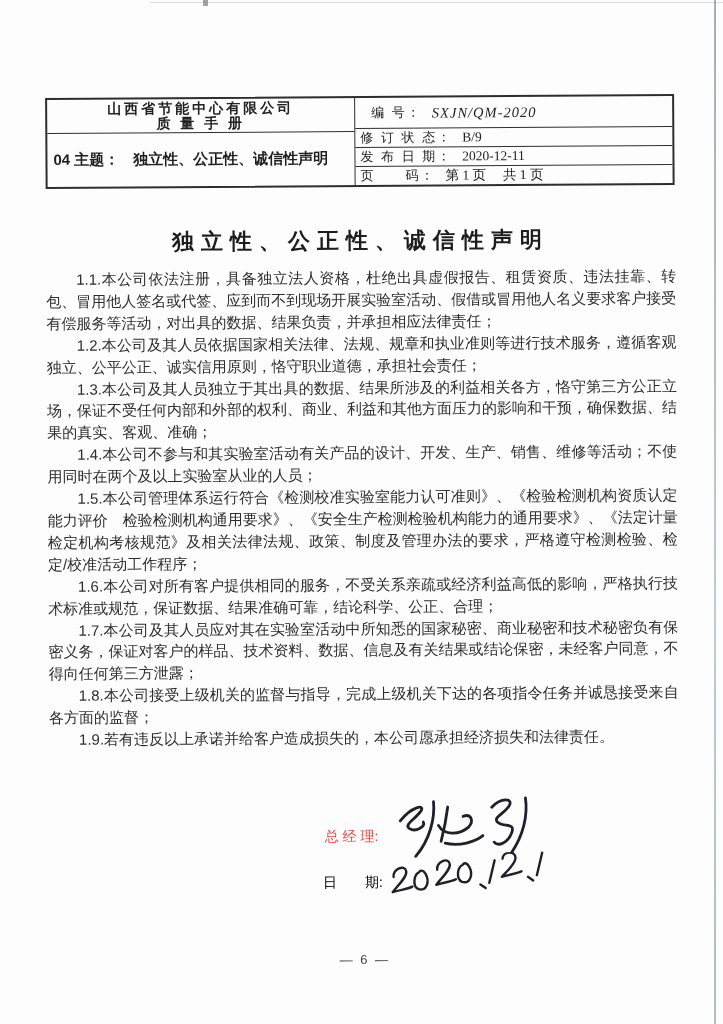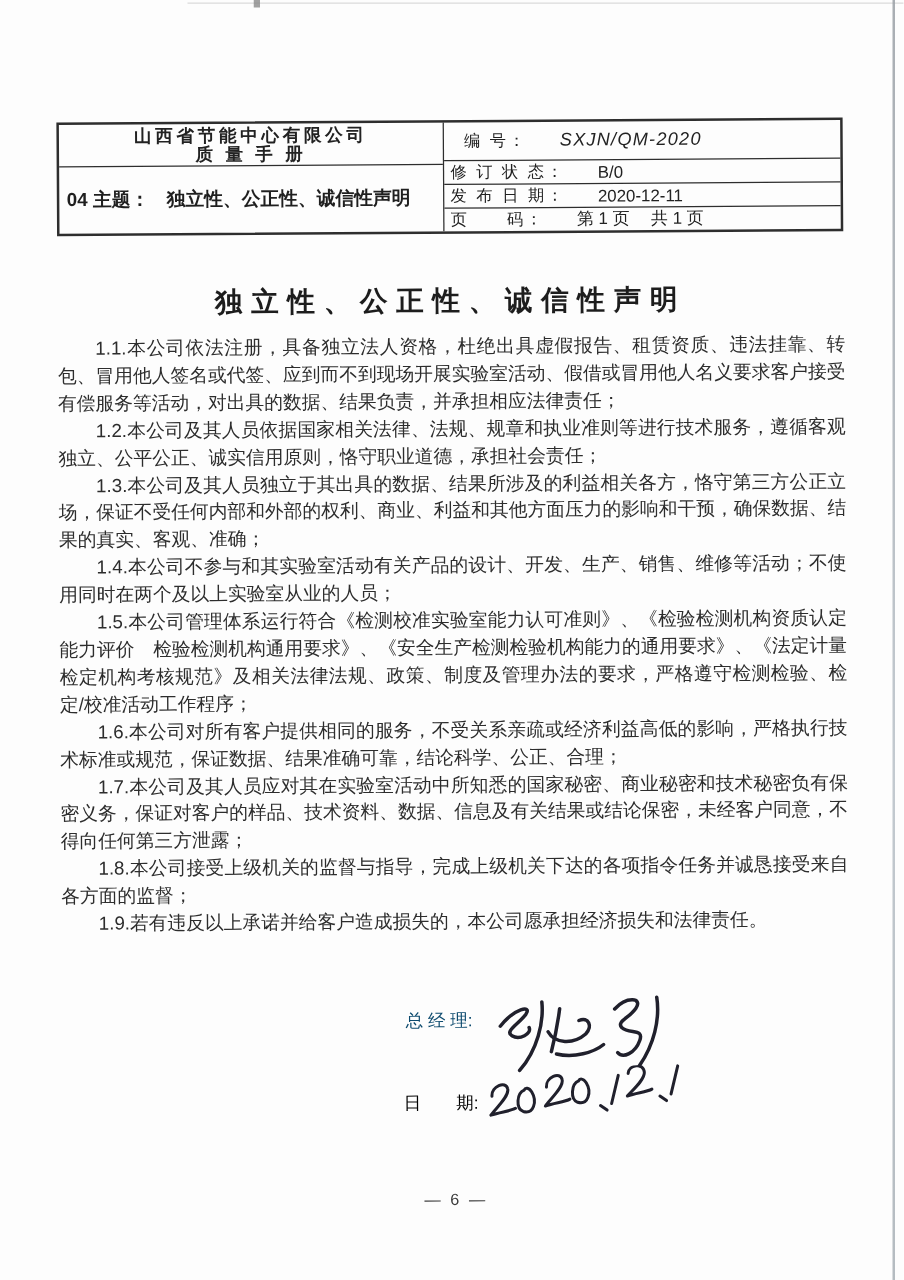--- a/index.html
+++ b/index.html
@@ -24,36 +24,36 @@
     display:flex; flex-direction:column; }
   .ht-company { height:34px; box-sizing:border-box; border-bottom:1.5px solid #2e2e2e;
     text-align:center; font-weight:bold; font-size:14px; line-height:15px; padding-top:2px;
     letter-spacing:3px; color:#222; }
   .ht-subject { flex:1; display:flex; align-items:center; padding-left:6px;
     font-weight:bold; font-size:15px; color:#1f1f1f; white-space:nowrap; }
   .ht-subject .subj-val { margin-left:14px; }
   .ht-right { flex:1; display:flex; flex-direction:column; font-size:13px; color:#222; }
   .ht-row { display:flex; align-items:center; padding-left:5px; box-sizing:border-box; white-space:nowrap; }
   .ht-row .lab { letter-spacing:2px;text-align:center; }
-  .ht-row .val { margin-left:26px; font-family:Liberation Sans, sans-serif; font-size:13.5px; }
+  .ht-row .val { margin-left:10px; font-family:Liberation Serif, serif; font-size:13.5px; }
   .r1 { height:34px; border-bottom:1.5px solid #2e2e2e; padding-left:16px; }
   .r1 .val { font-style:italic; font-size:14.5px; letter-spacing:1px; }
   .r2 { height:19px; border-bottom:1px solid #2e2e2e; }
   .r3 { height:19px; border-bottom:1px solid #2e2e2e; }
   .r4 { flex:1; }
 
   
   .decl-title { position:absolute; left:47px; top:226px; width:629px; text-align:center;
     font-size:22px; font-weight:bold; letter-spacing:7px; color:#1d1d1d; white-space:nowrap; }
   .decl-body { position:absolute; left:47px; top:267px; width:630px;
     font-size:15px; line-height:21.9px; text-align:justify; color:#2d2d2d; }
   .decl-body p { margin:0; text-indent:30px; }
 
   
-  .sig-label-gm { position:absolute; left:322px; top:808px; font-size:14px; color:#0c4a6e; white-space:pre; }
+  .sig-label-gm { position:absolute; left:322px; top:828px; font-size:14px; color:#ef4444; white-space:pre; }
   .sig-label-date { position:absolute; left:320px; top:874px; font-size:14px; color:#000000; white-space:pre; }
   .sig-name-svg { position:absolute; left:386px; top:797px; transform:rotate(-2deg); }
   .sig-date-svg { position:absolute; left:383px; top:856px; transform:rotate(-4deg); }
   .ink { stroke:#20202c; fill:none; stroke-linecap:round; stroke-linejoin:round; }
 
   .footer-pageno { position:absolute; left:0; width:723px; top:952px; text-align:center;
     font-size:13px; color:#3c3c3c; letter-spacing:2px; }
 </style>
 </head>
 <body>
@@ -77,21 +77,21 @@
           <span class="subj-val">独立性、公正性、诚信性声明</span>
         </div>
       </div>
       <div class="ht-right">
         <div class="ht-row r1">
           <span class="lab">编 号：</span>
           <span class="val">SXJN/QM-2020</span>
         </div>
         <div class="ht-row r2">
           <span class="lab">修 订 状 态：</span>
-          <span class="val">B/0</span>
+          <span class="val">B/9</span>
         </div>
         <div class="ht-row r3">
           <span class="lab">发 布 日 期：</span>
           <span class="val">2020-12-11</span>
         </div>
         <div class="ht-row r4">
           <span class="lab">页　　码：</span>
           <span class="val">第 1 页　 共 1 页</span>
         </div>
       </div>

